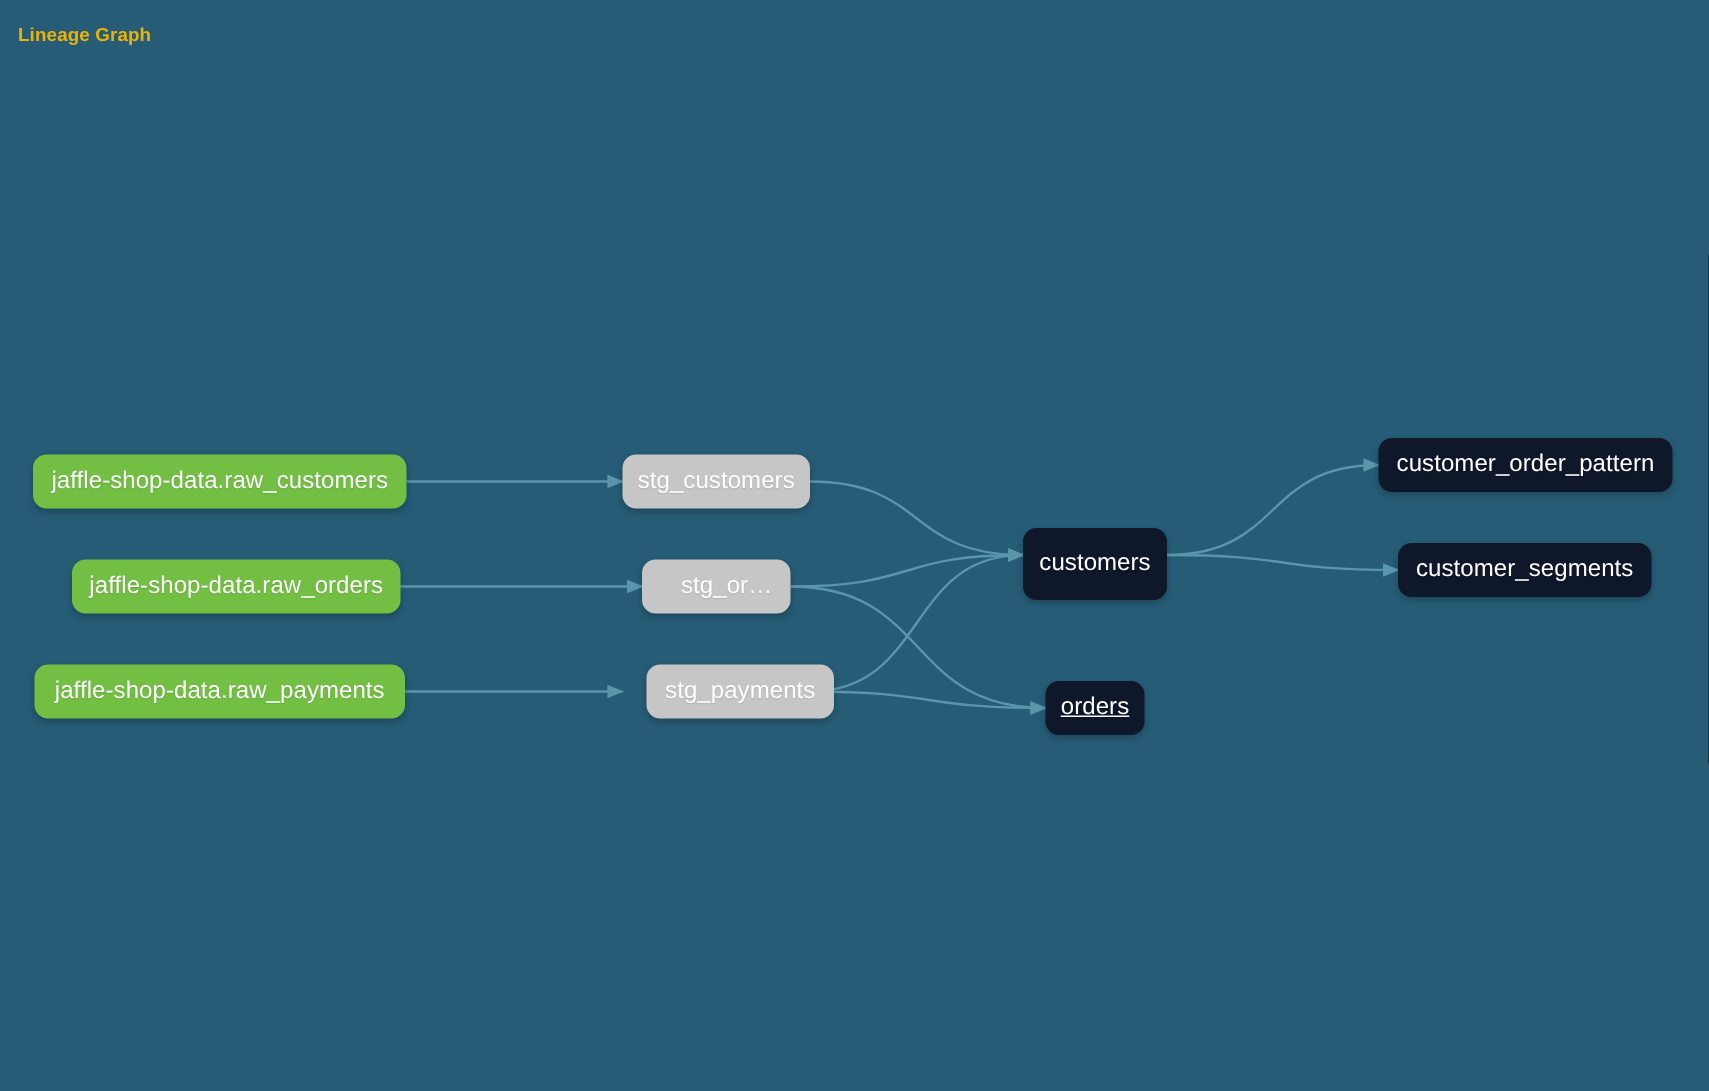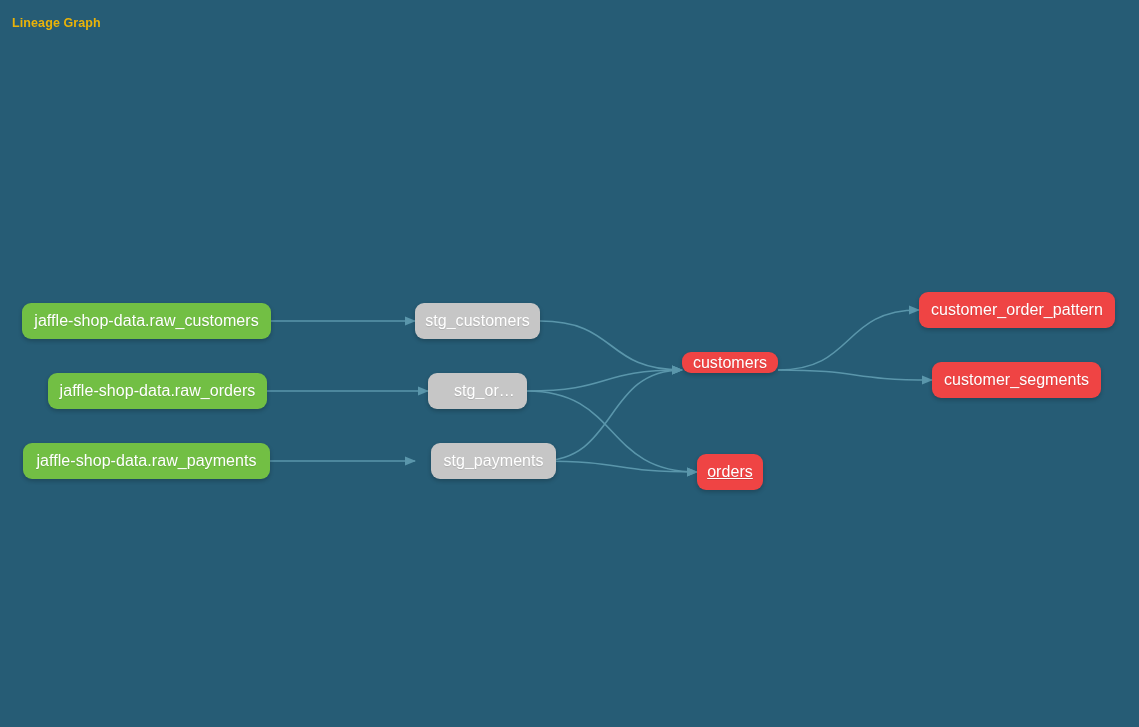--- a/index.html
+++ b/index.html
@@ -47,21 +47,21 @@
     font-size: 16px;
     font-weight: 400;
     white-space: nowrap;
     letter-spacing: 0.05px;
     box-shadow: 0 2px 4px rgba(0,0,0,0.22);
     cursor: pointer;
     text-shadow: 0 1px 1px rgba(0,0,0,0.12);
   }
   .node.source   { background: #72bf44; }
   .node.staging  { background: #c6c6c6; }
-  .node.mart     { background: #ef4444; }
+  .node.mart     { background: #0f172a; }
   .node-label {
     padding: 0 10px;
     overflow: hidden;
     text-overflow: ellipsis;
   }
 </style>
 </head>
 <body>
 
 <div id="canvas">
@@ -100,21 +100,21 @@
       </div>
       <div class="node staging" style="left: 415px; top: 303px; width: 125px; height: 36px; align-items: center;">
         <span class="node-label">stg_customers</span>
       </div>
       <div class="node staging" style="left: 428px; top: 373px; width: 99px; height: 36px; padding-left: 16px;">
         <span class="node-label">stg_orders</span>
       </div>
       <div class="node staging" style="left: 415px; top: 443px; width: 125px; height: 36px; margin-left: 16px;">
         <span class="node-label">stg_payments</span>
       </div>
-      <div class="node mart" style="left: 682px; top: 352px; width: 96px; height: 21px;">
+      <div class="node mart" style="left: 682px; top: 352px; width: 96px; height: 48px;">
         <span class="node-label">customers</span>
       </div>
       <div class="node mart" style="left: 697px; top: 454px; width: 66px; height: 36px; text-decoration: underline;">
         <span class="node-label">orders</span>
       </div>
       <div class="node mart" style="left: 919px; top: 292px; width: 196px; height: 36px;">
         <span class="node-label">customer_order_pattern</span>
       </div>
       <div class="node mart" style="left: 932px; top: 362px; width: 169px; height: 36px;">
         <span class="node-label">customer_segments</span>

